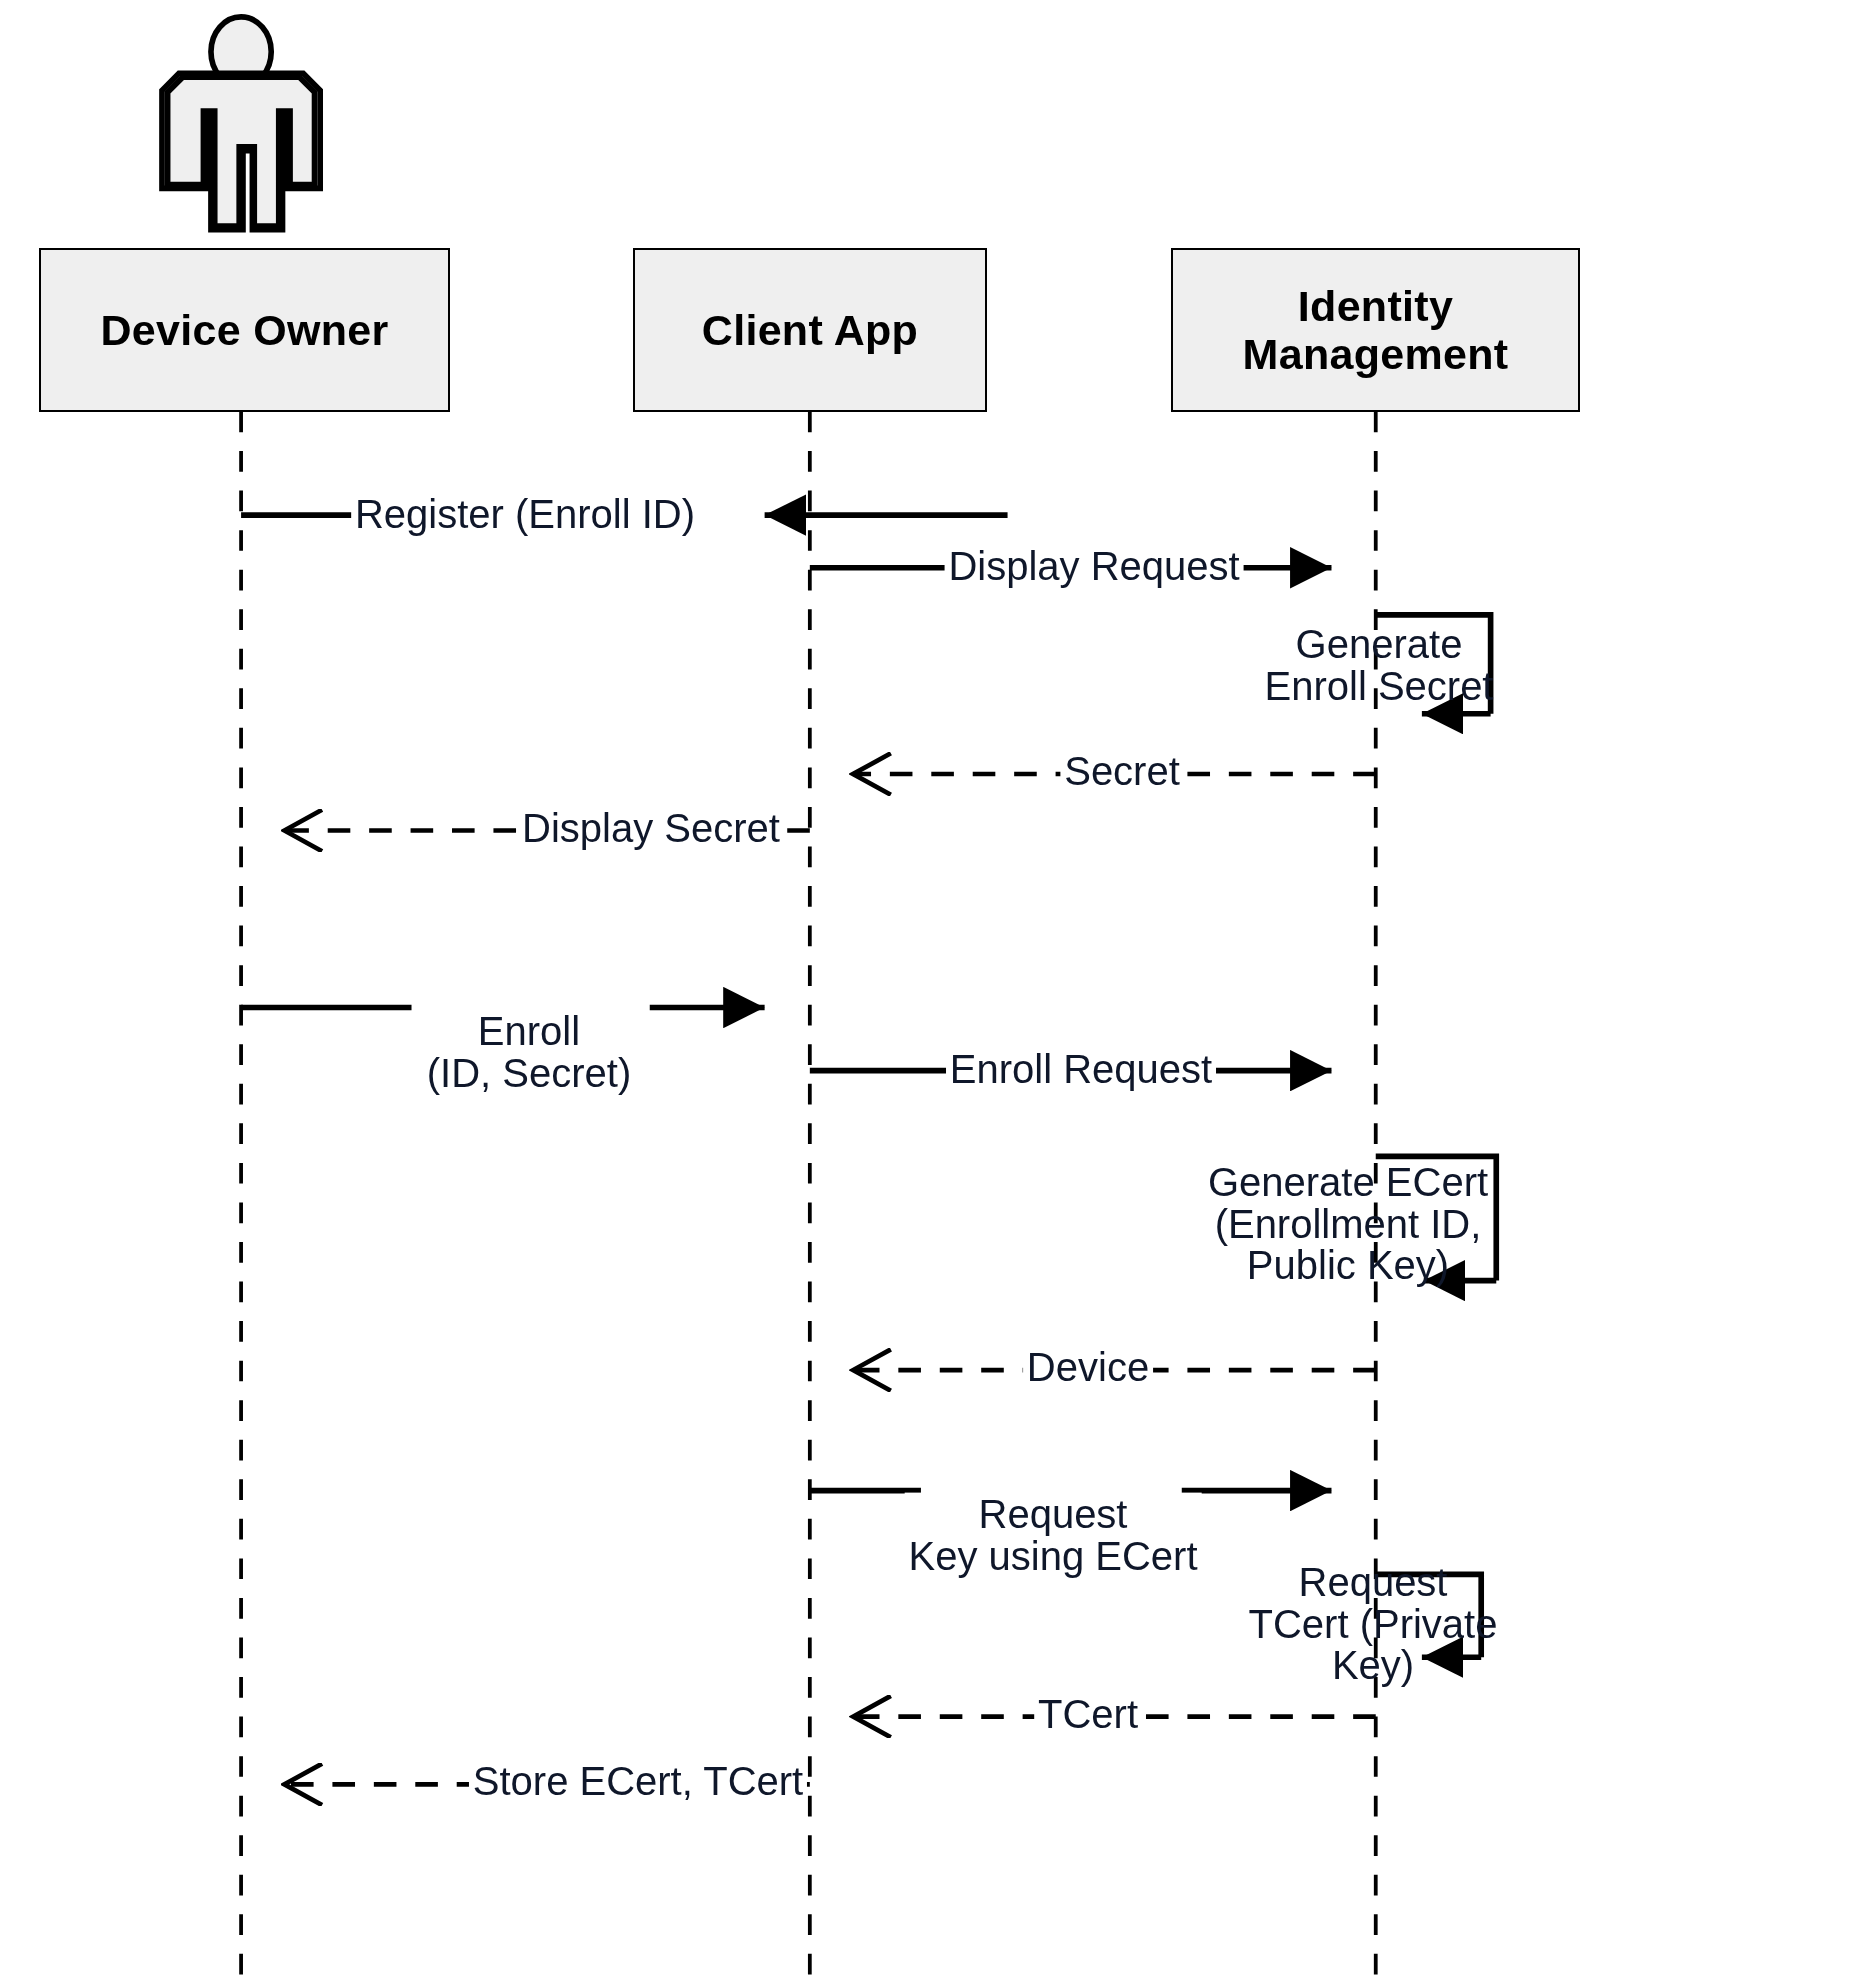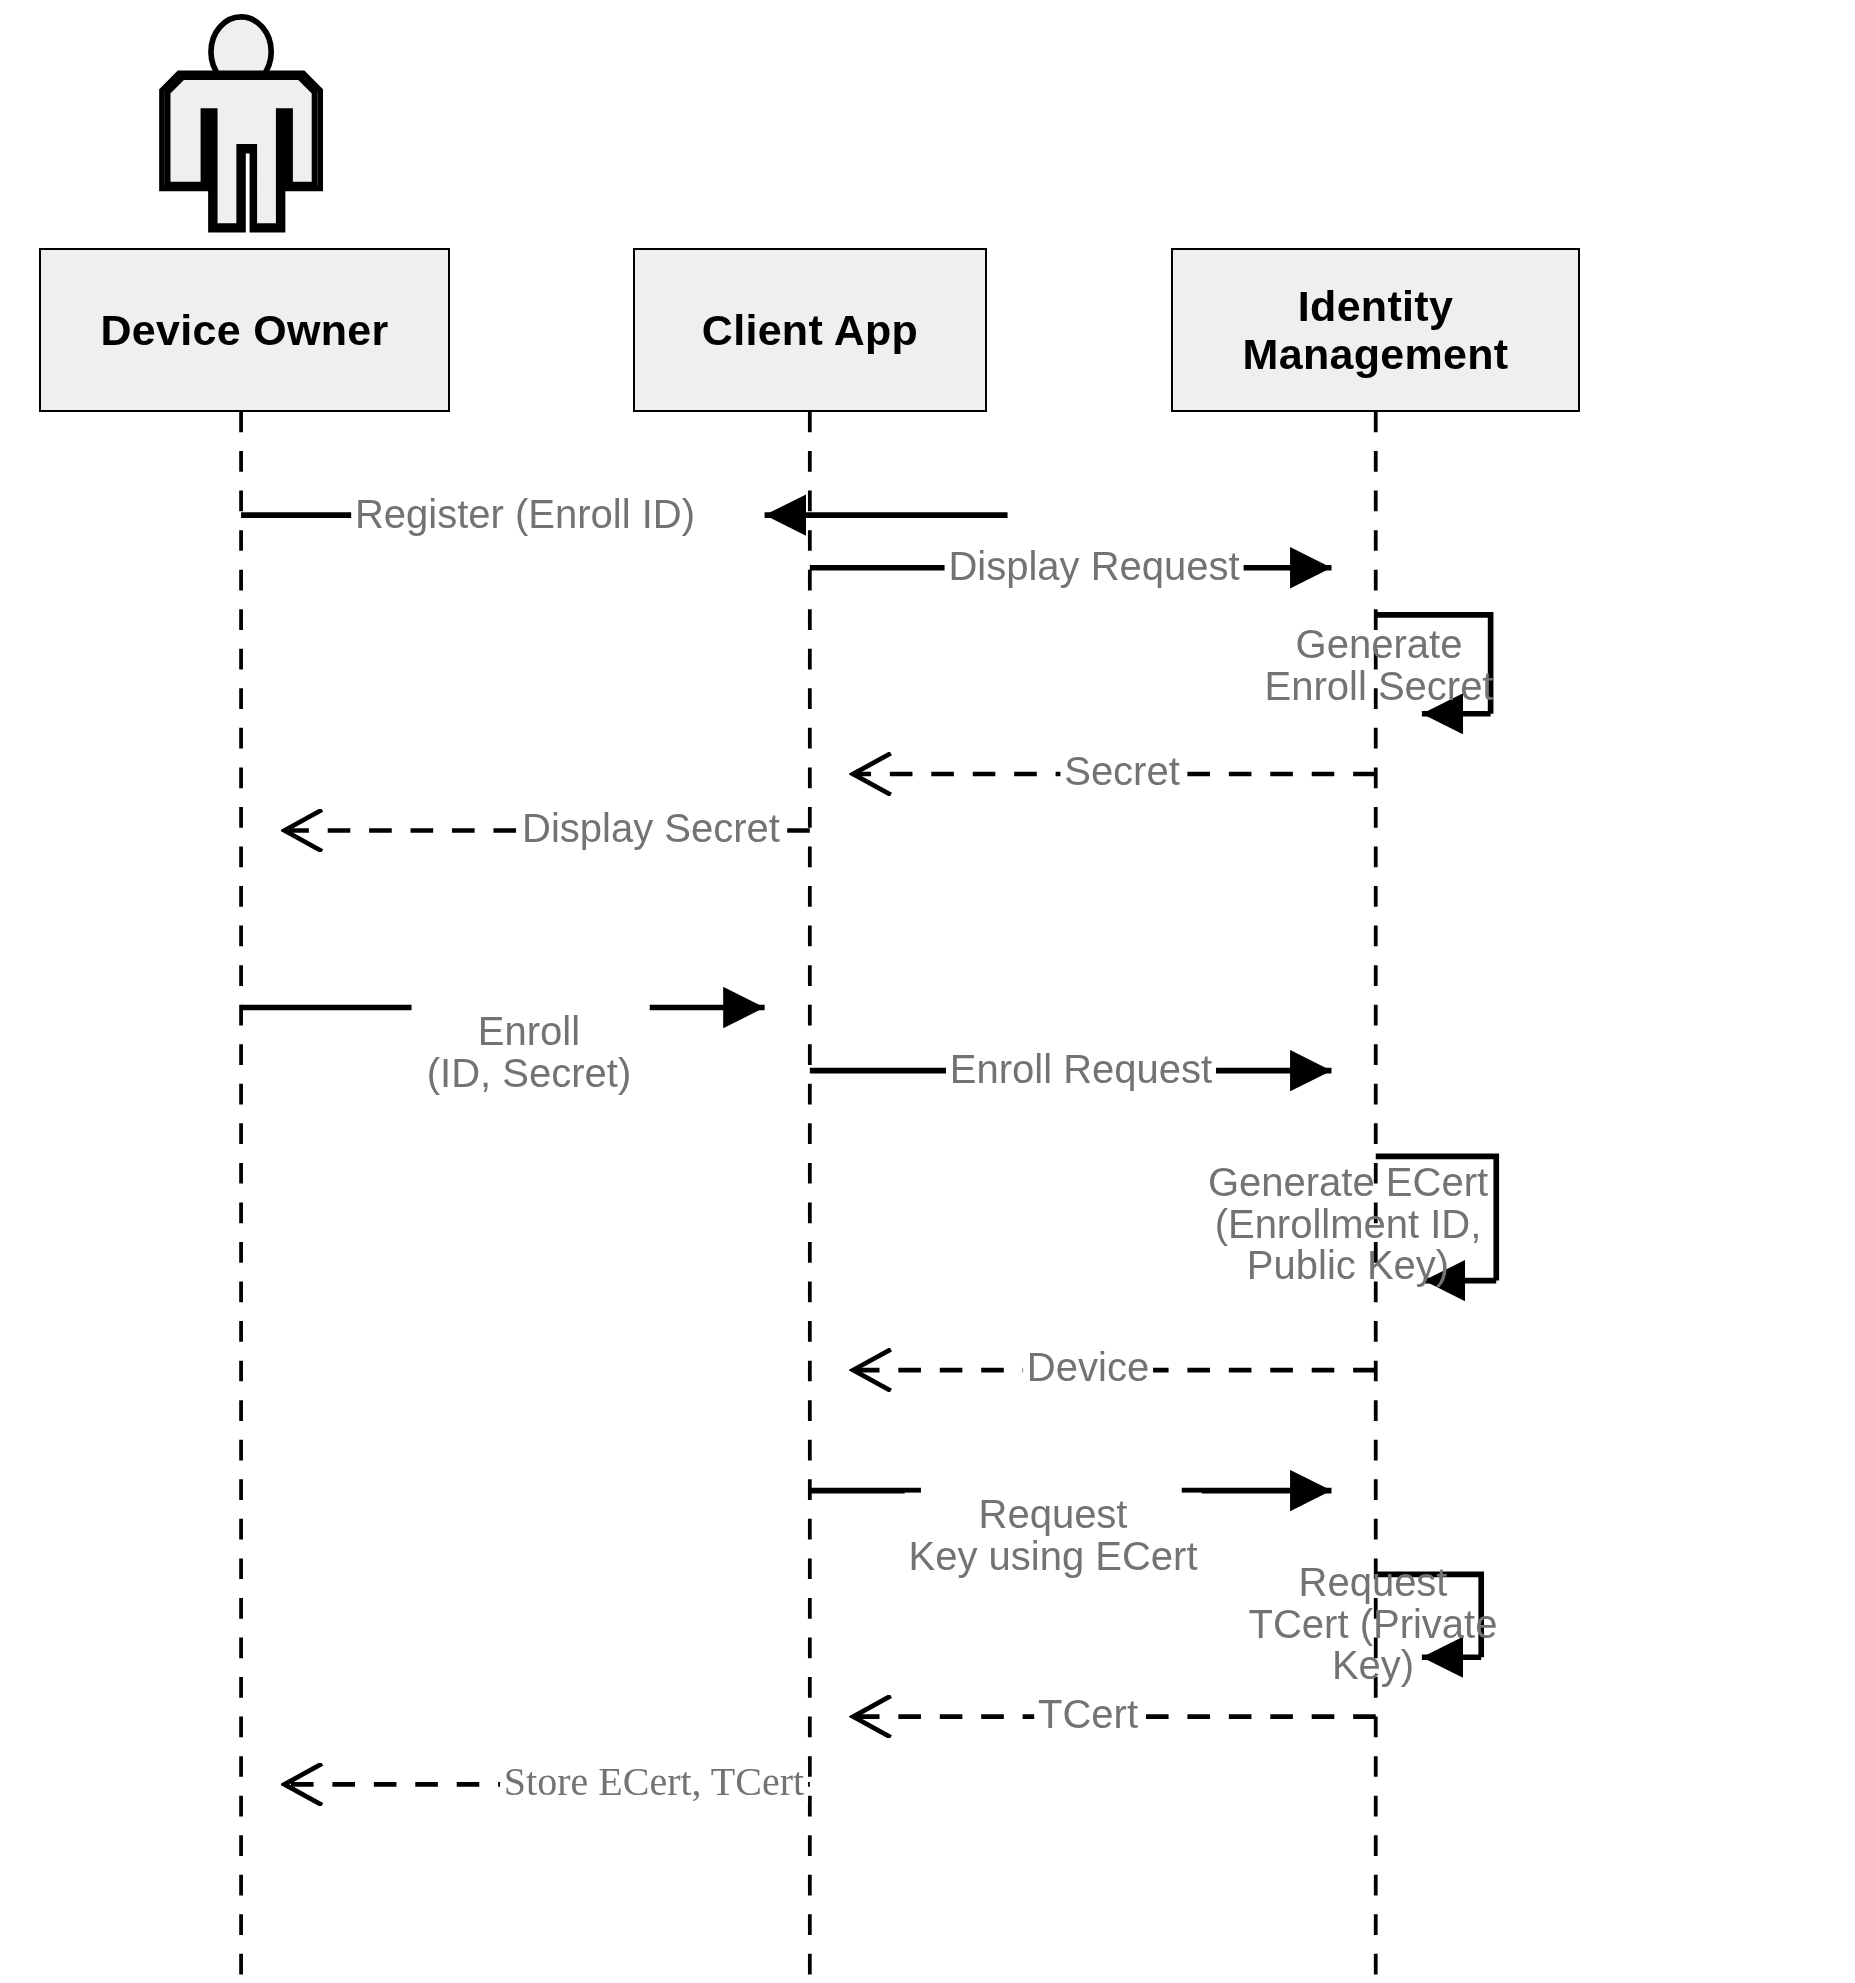--- a/index.html
+++ b/index.html
@@ -28,21 +28,21 @@
     font-size:43px;
     line-height:1.12;
     color:#000000;
     letter-spacing:0.3px;
     white-space:pre-line;
   }
 
   .msg-label{
     position:absolute;
     font-size:40px;
-    color:#737373;
+    color:#0f172a;
     white-space:pre-line;
     text-align:center;
     line-height:1.04;
     background:#ffffff;
     padding:0 3.8px;
     transform:translate(-50%,-50%);
     pointer-events:none;
   }
   .msg-label.two-line{line-height:1.06;margin-top:44px;}
   .msg-label.nobg{background:transparent;}
@@ -178,16 +178,16 @@
 
   <div class="msg-label" style="left:1088px; top:1368px;">Device</div>
 
   <div class="msg-label two-line" style="left:1053px; top:1491px;">Request
 Key using ECert</div>
 
   <div class="msg-label nobg" style="left:1373px; top:1624px;">Request TCert (Private Key)</div>
 
   <div class="msg-label" style="left:1088px; top:1715px;">TCert</div>
 
-  <div class="msg-label" style="left:654px; top:1782px;font-family:Liberation Serif, serif;">Store ECert, TCert</div>
+  <div class="msg-label" style="left:638px; top:1782px;">Store ECert, TCert</div>
 
 </div>
 
 
 </body></html>

